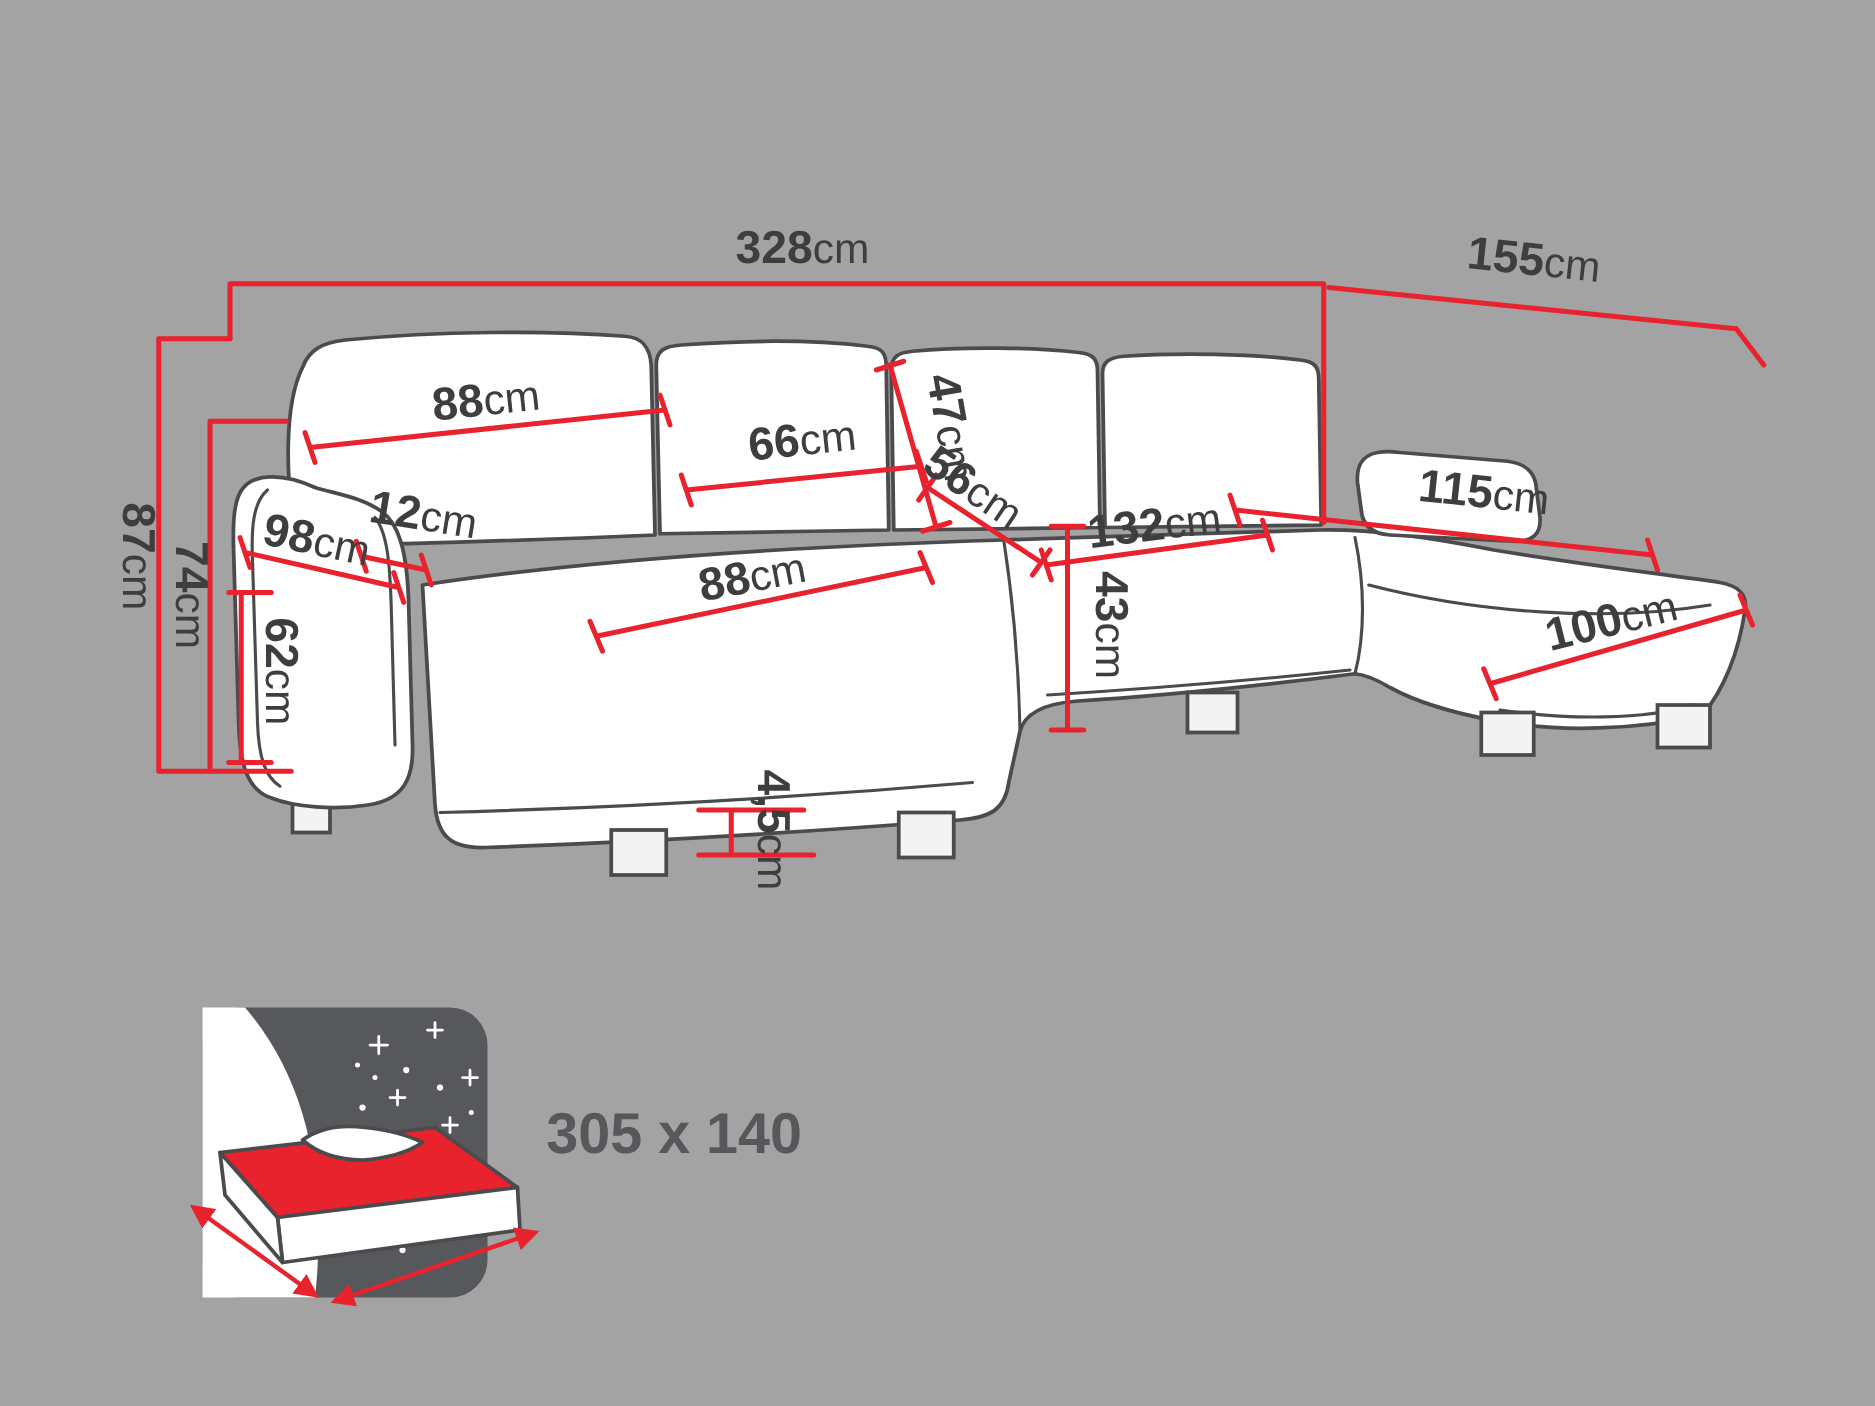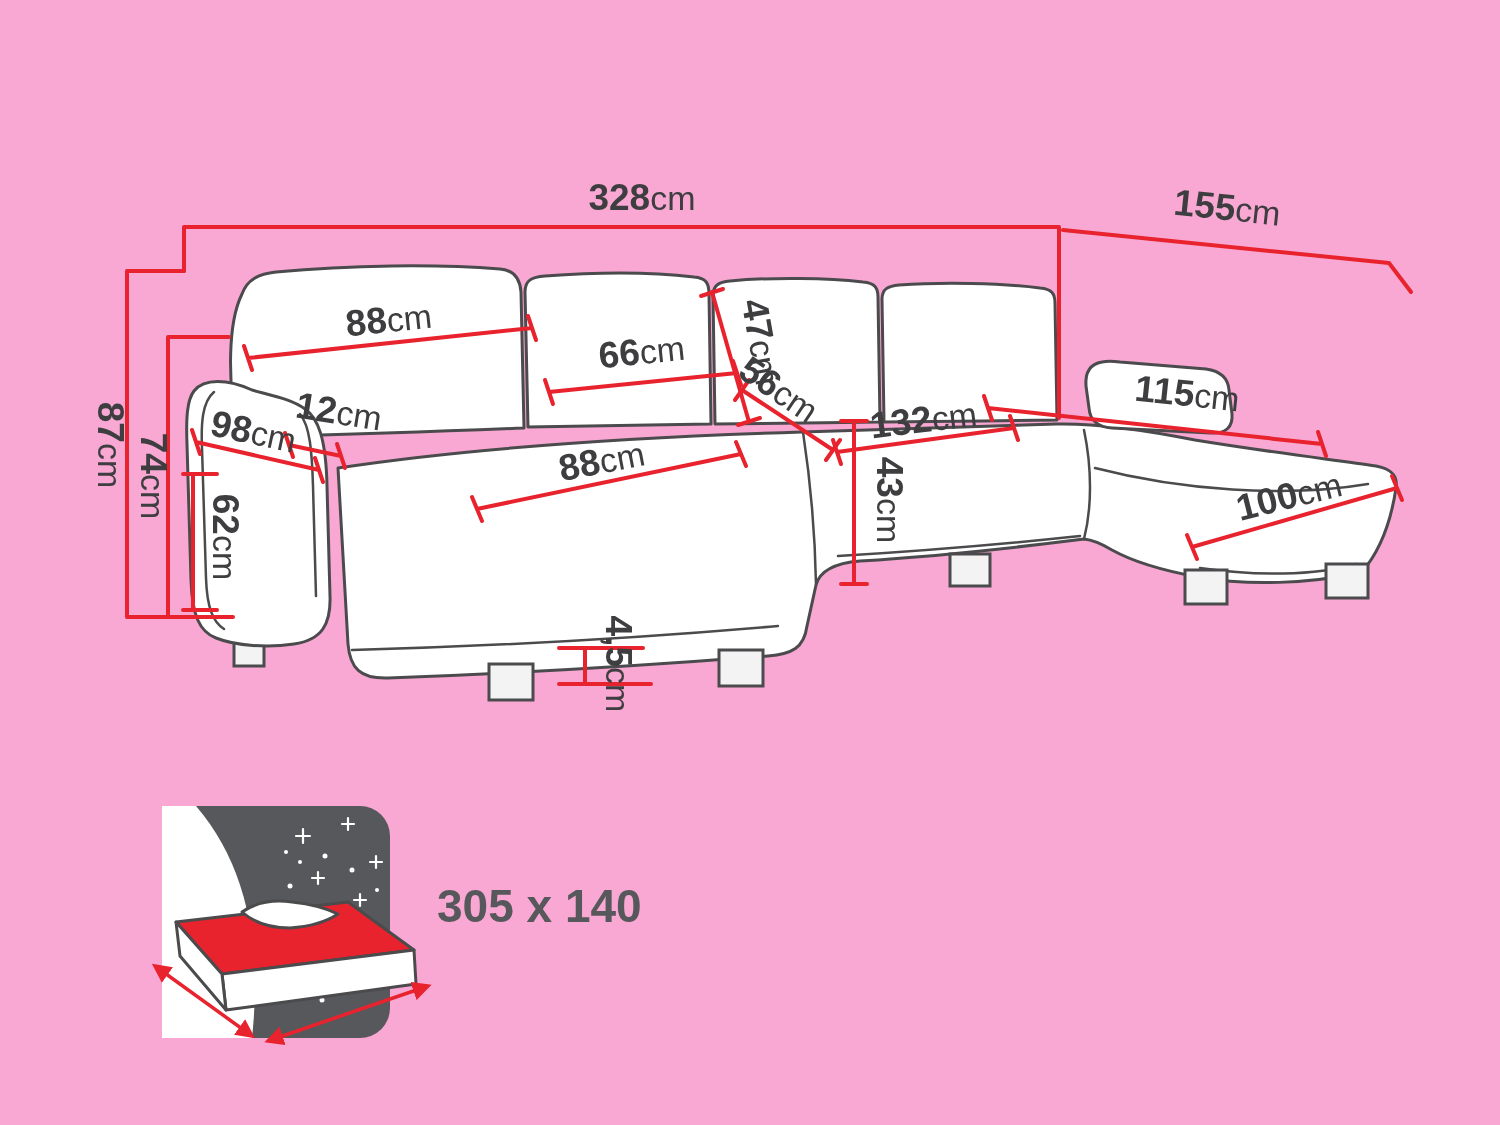--- a/index.html
+++ b/index.html
@@ -1,16 +1,16 @@
 <!DOCTYPE html>
 <html><head>
 <meta charset="utf-8">
 <style>
   html,body{margin:0;padding:0;background:#ffffff;}
-  .stage{width:1500px;height:1125px;position:relative;background:#f9a8d4;font-family:"Liberation Sans",sans-serif;overflow:hidden;}
+  .stage{width:1500px;height:1125px;position:relative;background:#a3a3a3;font-family:"Liberation Sans",sans-serif;overflow:hidden;}
   svg{display:block;}
   .dim{stroke:#e8232e;stroke-width:4;fill:none;stroke-linecap:round;stroke-linejoin:round;}
   .sofa{fill:#ffffff;stroke:#4b4b4d;stroke-width:3;stroke-linejoin:round;stroke-linecap:round;}
   .seam{fill:none;stroke:#4b4b4d;stroke-width:2.5;stroke-linecap:round;}
   .leg{fill:#f3f3f4;stroke:#4b4b4d;stroke-width:3;}
   .num{font-family:"Liberation Sans",sans-serif;font-size:37px;font-weight:700;fill:#3e3e40;}
   .unit{font-weight:400;font-size:34px;}
   .area-label{font-family:"Liberation Sans",sans-serif;font-size:46px;font-weight:700;fill:#57585b;}
   .star{stroke:#ffffff;stroke-width:2.2;fill:none;stroke-linecap:round;}
   .dot{fill:#ffffff;}

